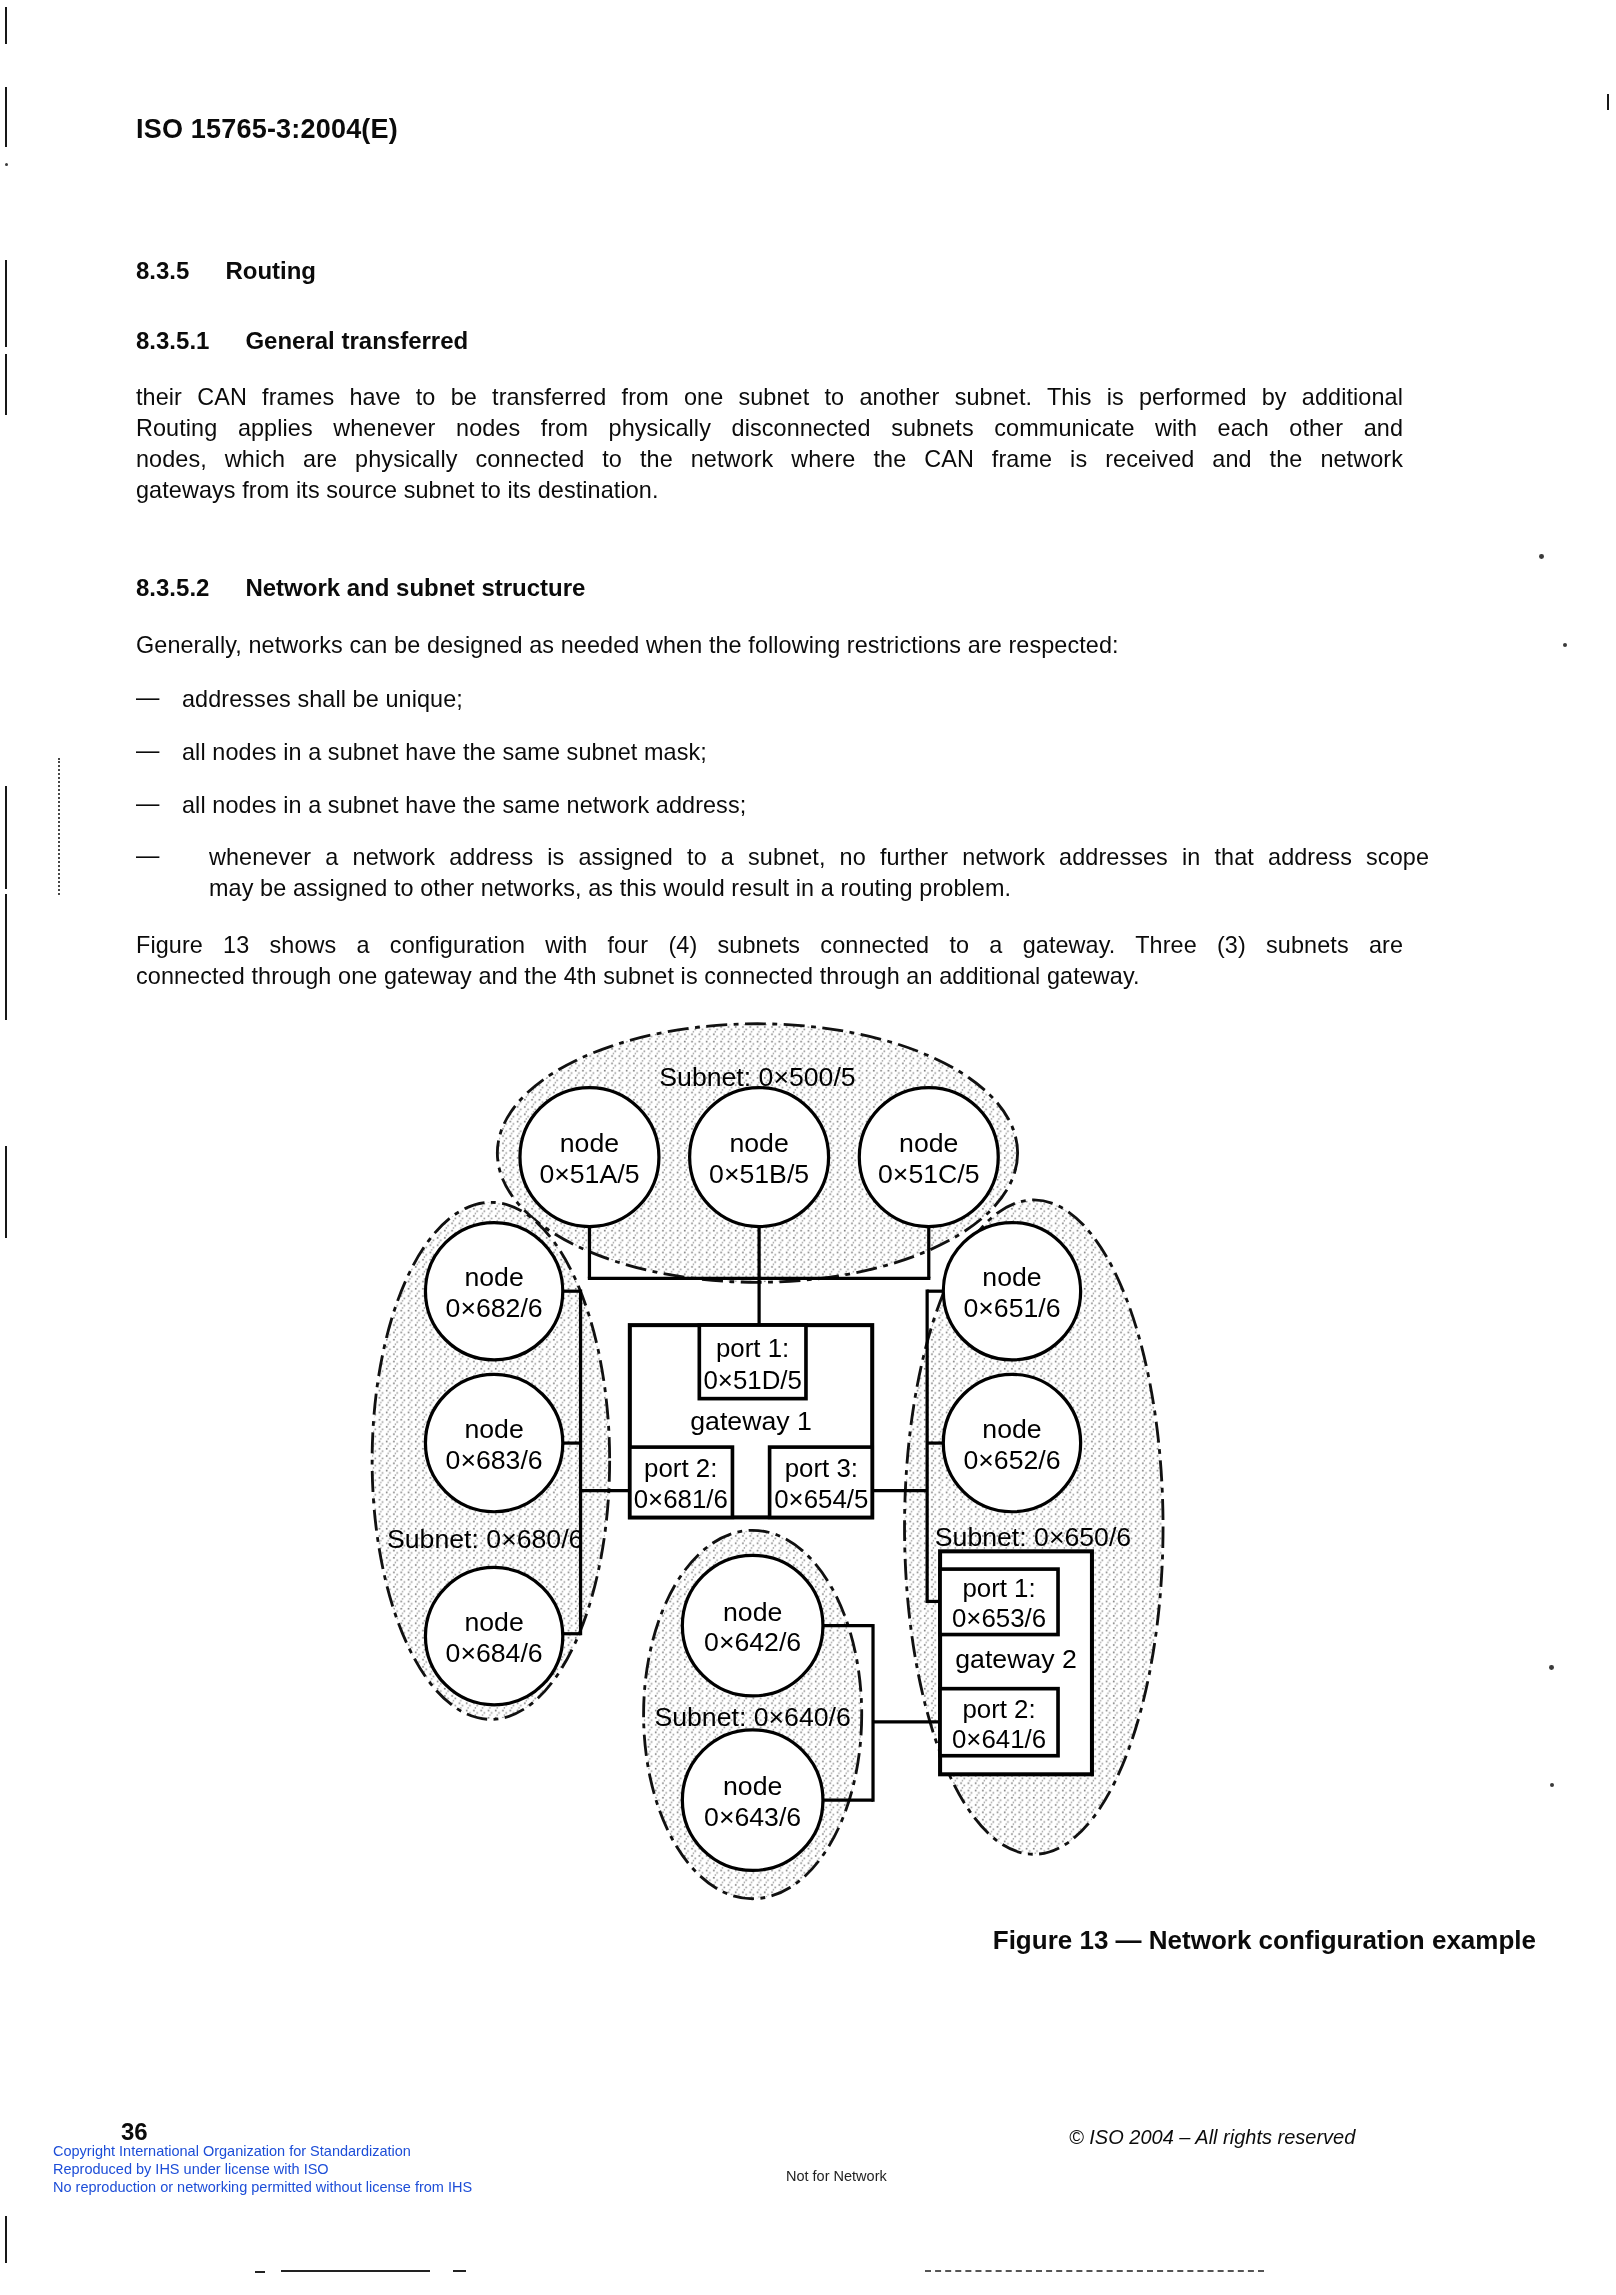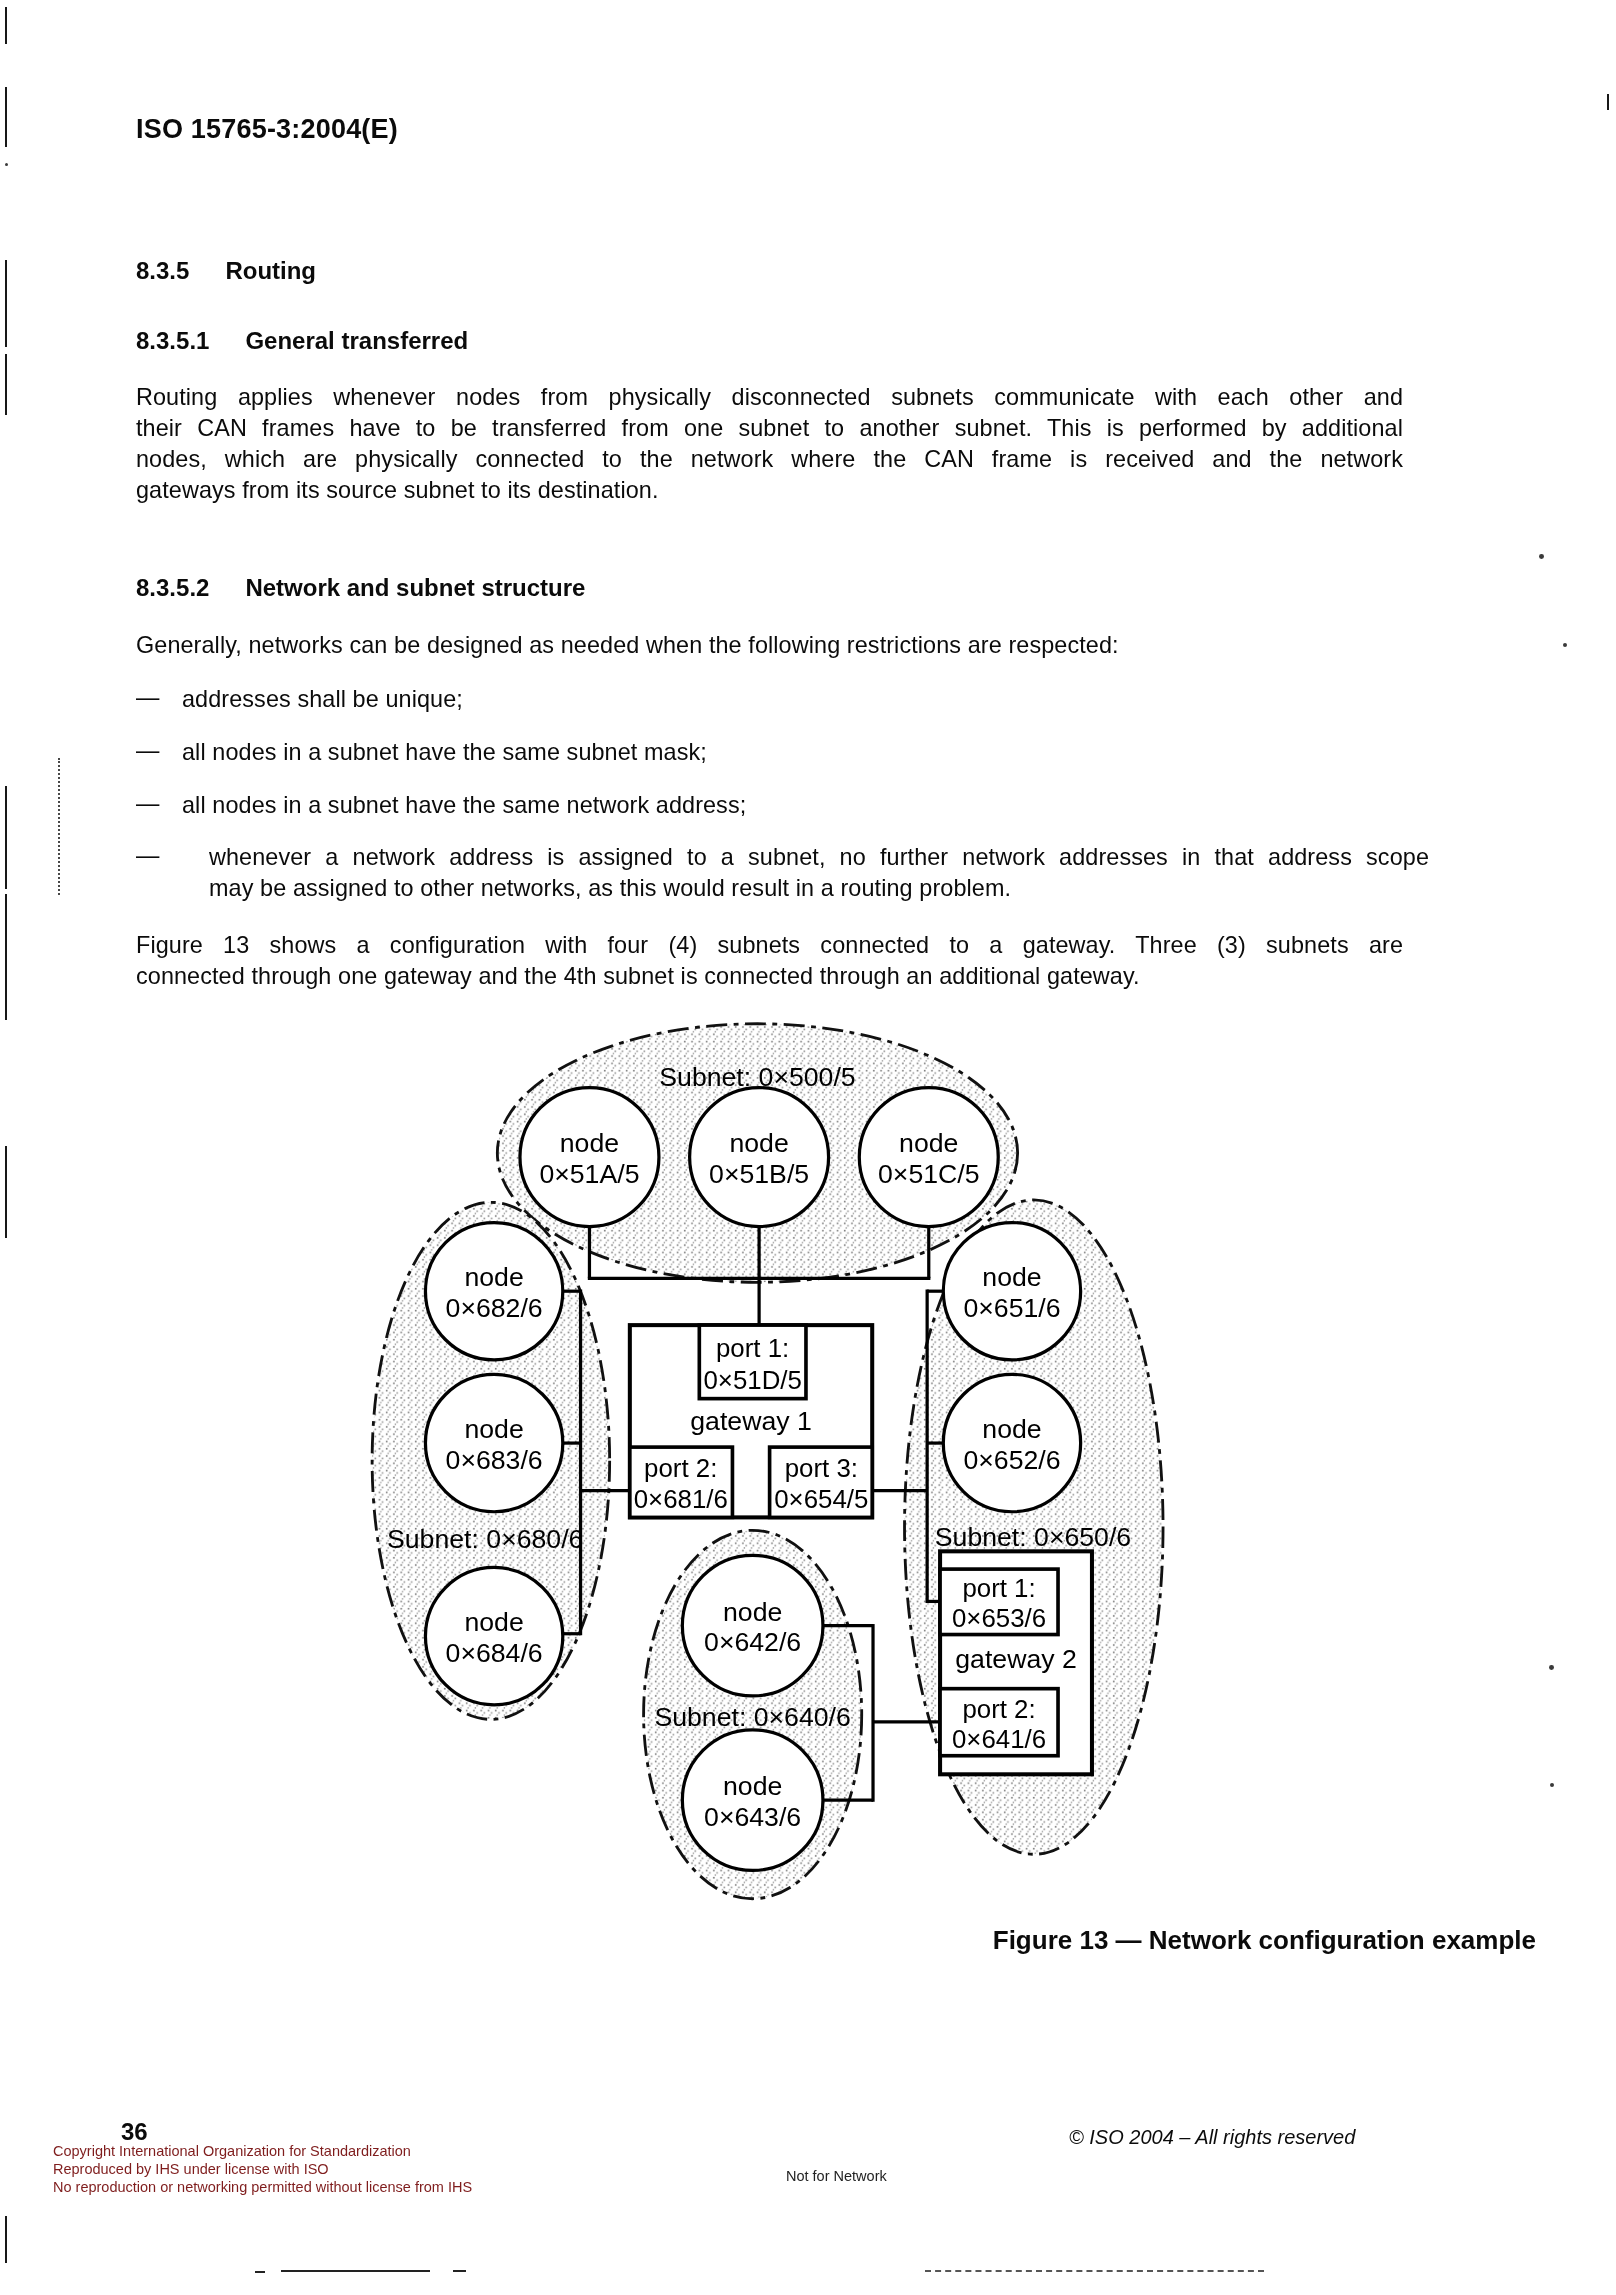--- a/index.html
+++ b/index.html
@@ -7,21 +7,21 @@
         font-family:"Liberation Sans",sans-serif;color:#0b0b0b;}
   .abs{position:absolute;}
   .hdr{font-size:27px;font-weight:bold;letter-spacing:0.2px;}
   .h2{font-size:24px;font-weight:bold;}
   .h2 .num{display:inline-block;margin-right:36px;}
   .body-par{font-size:23.4px;line-height:31px;letter-spacing:0.1px;}
   .jl{text-align:justify;text-align-last:justify;}
   .ll{text-align:left;text-align-last:left;}
   .bullet-dash{font-size:23.4px;}
   .caption{font-size:26px;font-weight:bold;text-align:right;}
-  .tiny{font-size:14.5px;line-height:18px;color:#7f1d1d;}
+  .tiny{font-size:14.5px;line-height:18px;color:#1d4ed8;}
   .pageno{font-size:24px;font-weight:bold;}
   .rights{font-size:20px;font-style:italic;}
   .notresale{font-size:14.5px;color:#222;}
   
   .va{position:absolute;width:2.4px;background:#181818;}
   .spk{position:absolute;background:#3a3a3a;border-radius:50%;}
   .dotv{position:absolute;width:0;border-left:2.4px dotted #474747;}
   .hl{position:absolute;height:2.4px;background:#222;}
   .hdash{position:absolute;height:0;border-top:2.4px dashed #555;}
   svg text{font-family:"Liberation Sans",sans-serif;font-size:33px;fill:#000;}
@@ -36,22 +36,22 @@
 
   <div class="abs h2" style="left:136px;top:257px;">
     <span class="num">8.3.5</span><span>Routing</span>
   </div>
 
   <div class="abs h2" style="left:136px;top:327px;">
     <span class="num">8.3.5.1</span><span>General transferred</span>
   </div>
 
   <div class="abs body-par" style="left:136px;top:382px;width:1267px;">
+      <div class="jl">their CAN frames have to be transferred from one subnet to another subnet. This is performed by additional</div>
       <div class="jl">Routing applies whenever nodes from physically disconnected subnets communicate with each other and</div>
-      <div class="jl">their CAN frames have to be transferred from one subnet to another subnet. This is performed by additional</div>
       <div class="jl">nodes, which are physically connected to the network where the CAN frame is received and the network</div>
       <div class="ll">gateways from its source subnet to its destination.</div>
     </div>
 
   <div class="abs h2" style="left:136px;top:574px;">
     <span class="num">8.3.5.2</span><span>Network and subnet structure</span>
   </div>
 
   <div class="abs body-par" style="left:136px;top:630px;width:1267px;">
       <div class="ll">Generally, networks can be designed as needed when the following restrictions are respected:</div>

